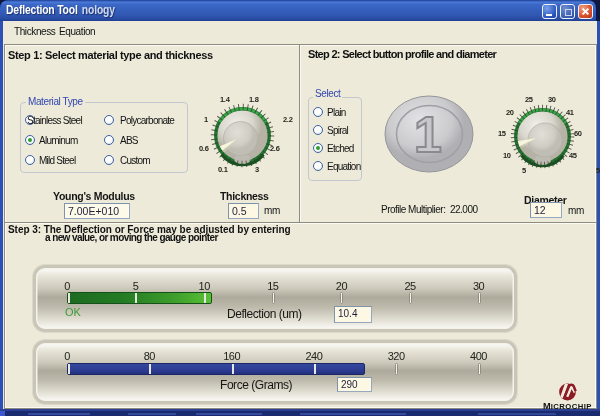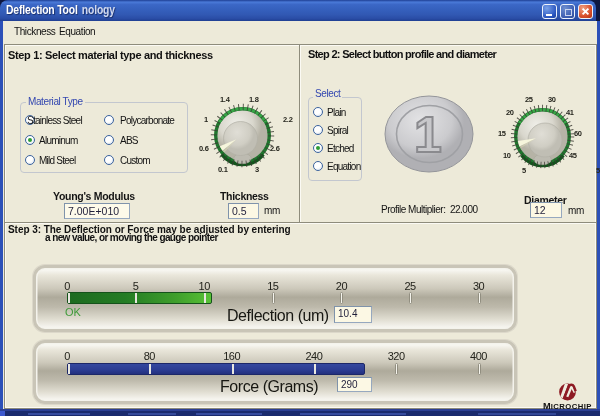--- a/index.html
+++ b/index.html
@@ -20,21 +20,21 @@
 #client{left:3px;top:21px;width:594px;height:388px;background:#edead9;}
 .menu{top:26px;font-size:10px;letter-spacing:-0.4px;color:#111;}
 
 .panel{border:1px solid #8e8c7c;box-shadow:inset 1px 1px 0 #fbfaf4, inset -1px -1px 0 #fbfaf4;}
 .hdr{font-weight:bold;font-size:11px;letter-spacing:-0.35px;color:#111;white-space:nowrap;}
 
 .gbox{border:1px solid #c3c7cf;border-radius:4px;}
 .gcap{font-size:10px;letter-spacing:-0.4px;color:#3347b0;background:#edead9;padding:0 2px;}
 .lbl{font-size:10px;letter-spacing:-0.3px;color:#141414;white-space:nowrap;}
 .rlbl{font-size:10px;letter-spacing:-0.75px;color:#141414;white-space:nowrap;}
-.glab{font-size:16px;letter-spacing:-0.45px;color:#171712;white-space:nowrap;}
+.glab{font-size:12px;letter-spacing:-0.45px;color:#171712;white-space:nowrap;}
 .blbl{font-size:10.5px;font-weight:bold;letter-spacing:-0.3px;color:#141414;white-space:nowrap;margin-top:6px;}
 .radio{width:10px;height:10px;border-radius:50%;border:1px solid #3b639f;box-sizing:border-box;background:radial-gradient(circle at 35% 30%,#ffffff 45%,#d3deeb);}
 .radio.sel::after{content:"";position:absolute;left:2px;top:2px;width:4px;height:4px;border-radius:50%;background:#2f9d35;}
 .field{box-sizing:border-box;border:1px solid #96a8bf;border-top-color:#7f93ab;border-left-color:#7f93ab;background:#fdfaea;font-size:10.5px;color:#201f3a;padding:1px 3px;white-space:nowrap;}
 .yellow{background:#fcf8e4;}
 
 .gauge{left:33px;width:484px;border-radius:12px;border:3px solid #c9c5b7;box-sizing:border-box;box-shadow:inset 0 0 0 1.5px #f4f3ec,0 0 0 1px #dcd8ca;
  background:linear-gradient(180deg,#fdfdfa 0%,#e9e6da 12%,#ccc8ba 34%,#aeaa9b 48%,#bdb9ab 64%,#e0ddd1 84%,#fbfaf6 100%);}
 .gnum{position:absolute;top:0;width:30px;margin-left:-15px;text-align:center;font-size:11px;letter-spacing:-0.5px;color:#23231c;}
 .mtick{position:absolute;width:3px;height:12px;margin-left:-1px;background:#f4f3ec;border:1px solid #918e80;box-sizing:border-box;border-radius:1.5px;}

